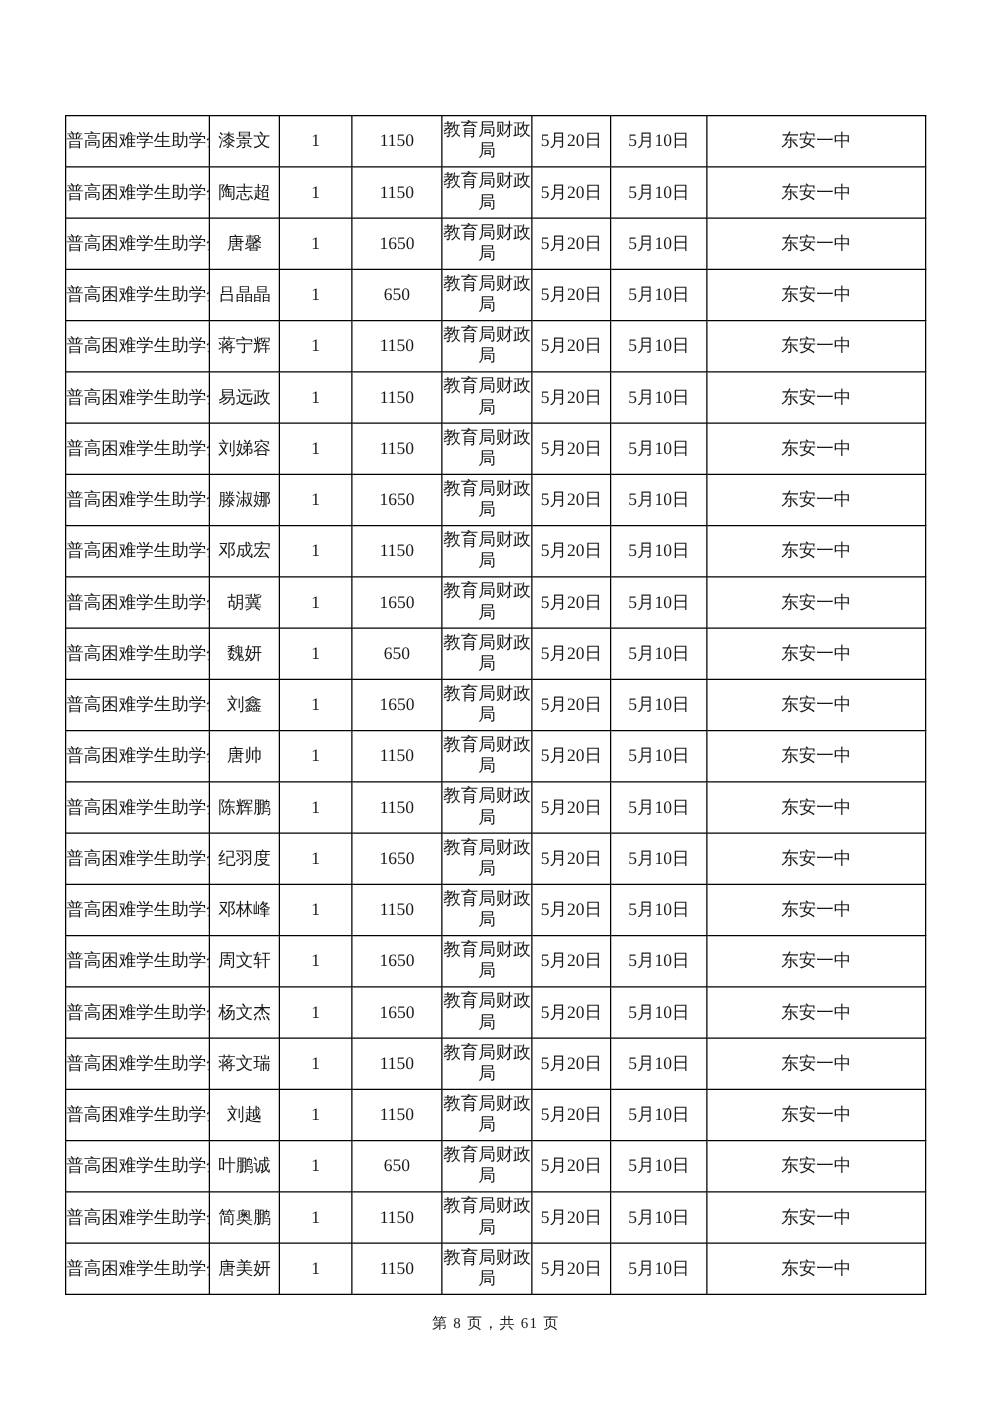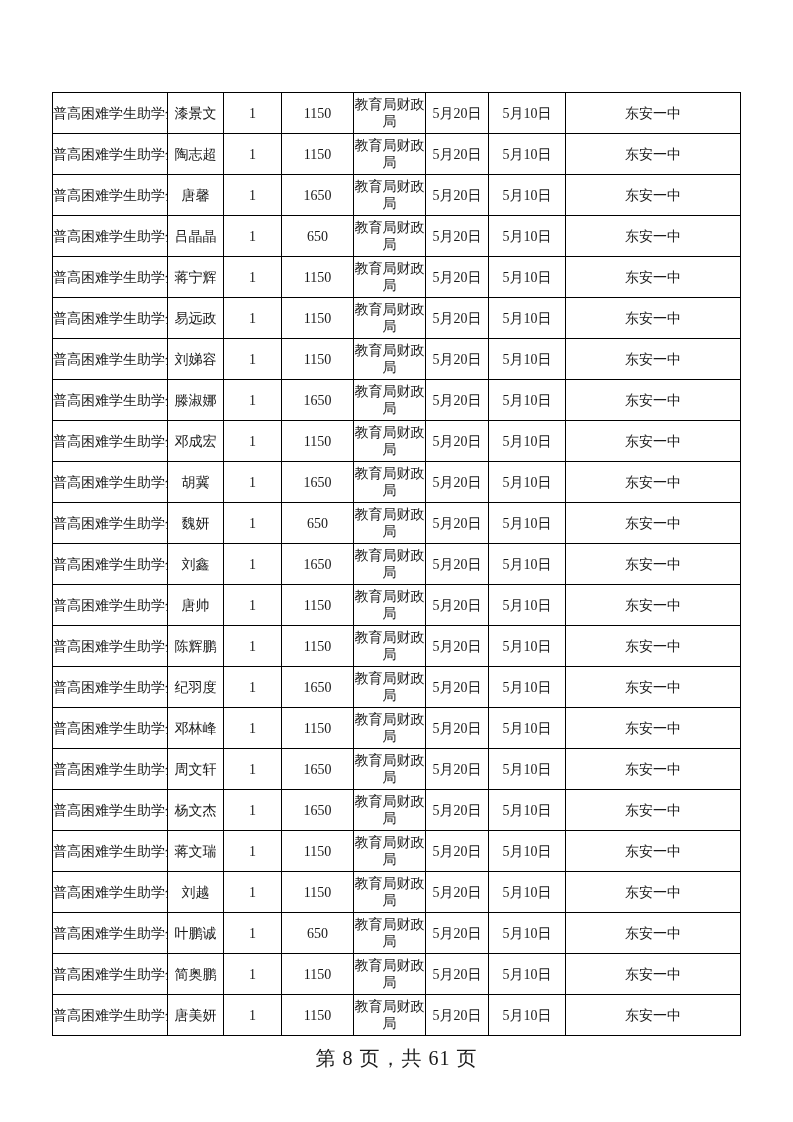--- a/index.html
+++ b/index.html
@@ -53,21 +53,21 @@
   td.cell-funding {
     padding: 0 6px;
     margin-top: 28px;
   }
   .page-footer {
     position: absolute;
     left: 0;
     right: 0;
     top: 1048px;
     text-align: center;
-    font-size: 20px;
+    font-size: 12px;
     line-height: 20px;
     color: #1a1a1a;
     letter-spacing: 1px;
   }
 </style>
 </head>
 <body>
 
 <div class="page">
 

